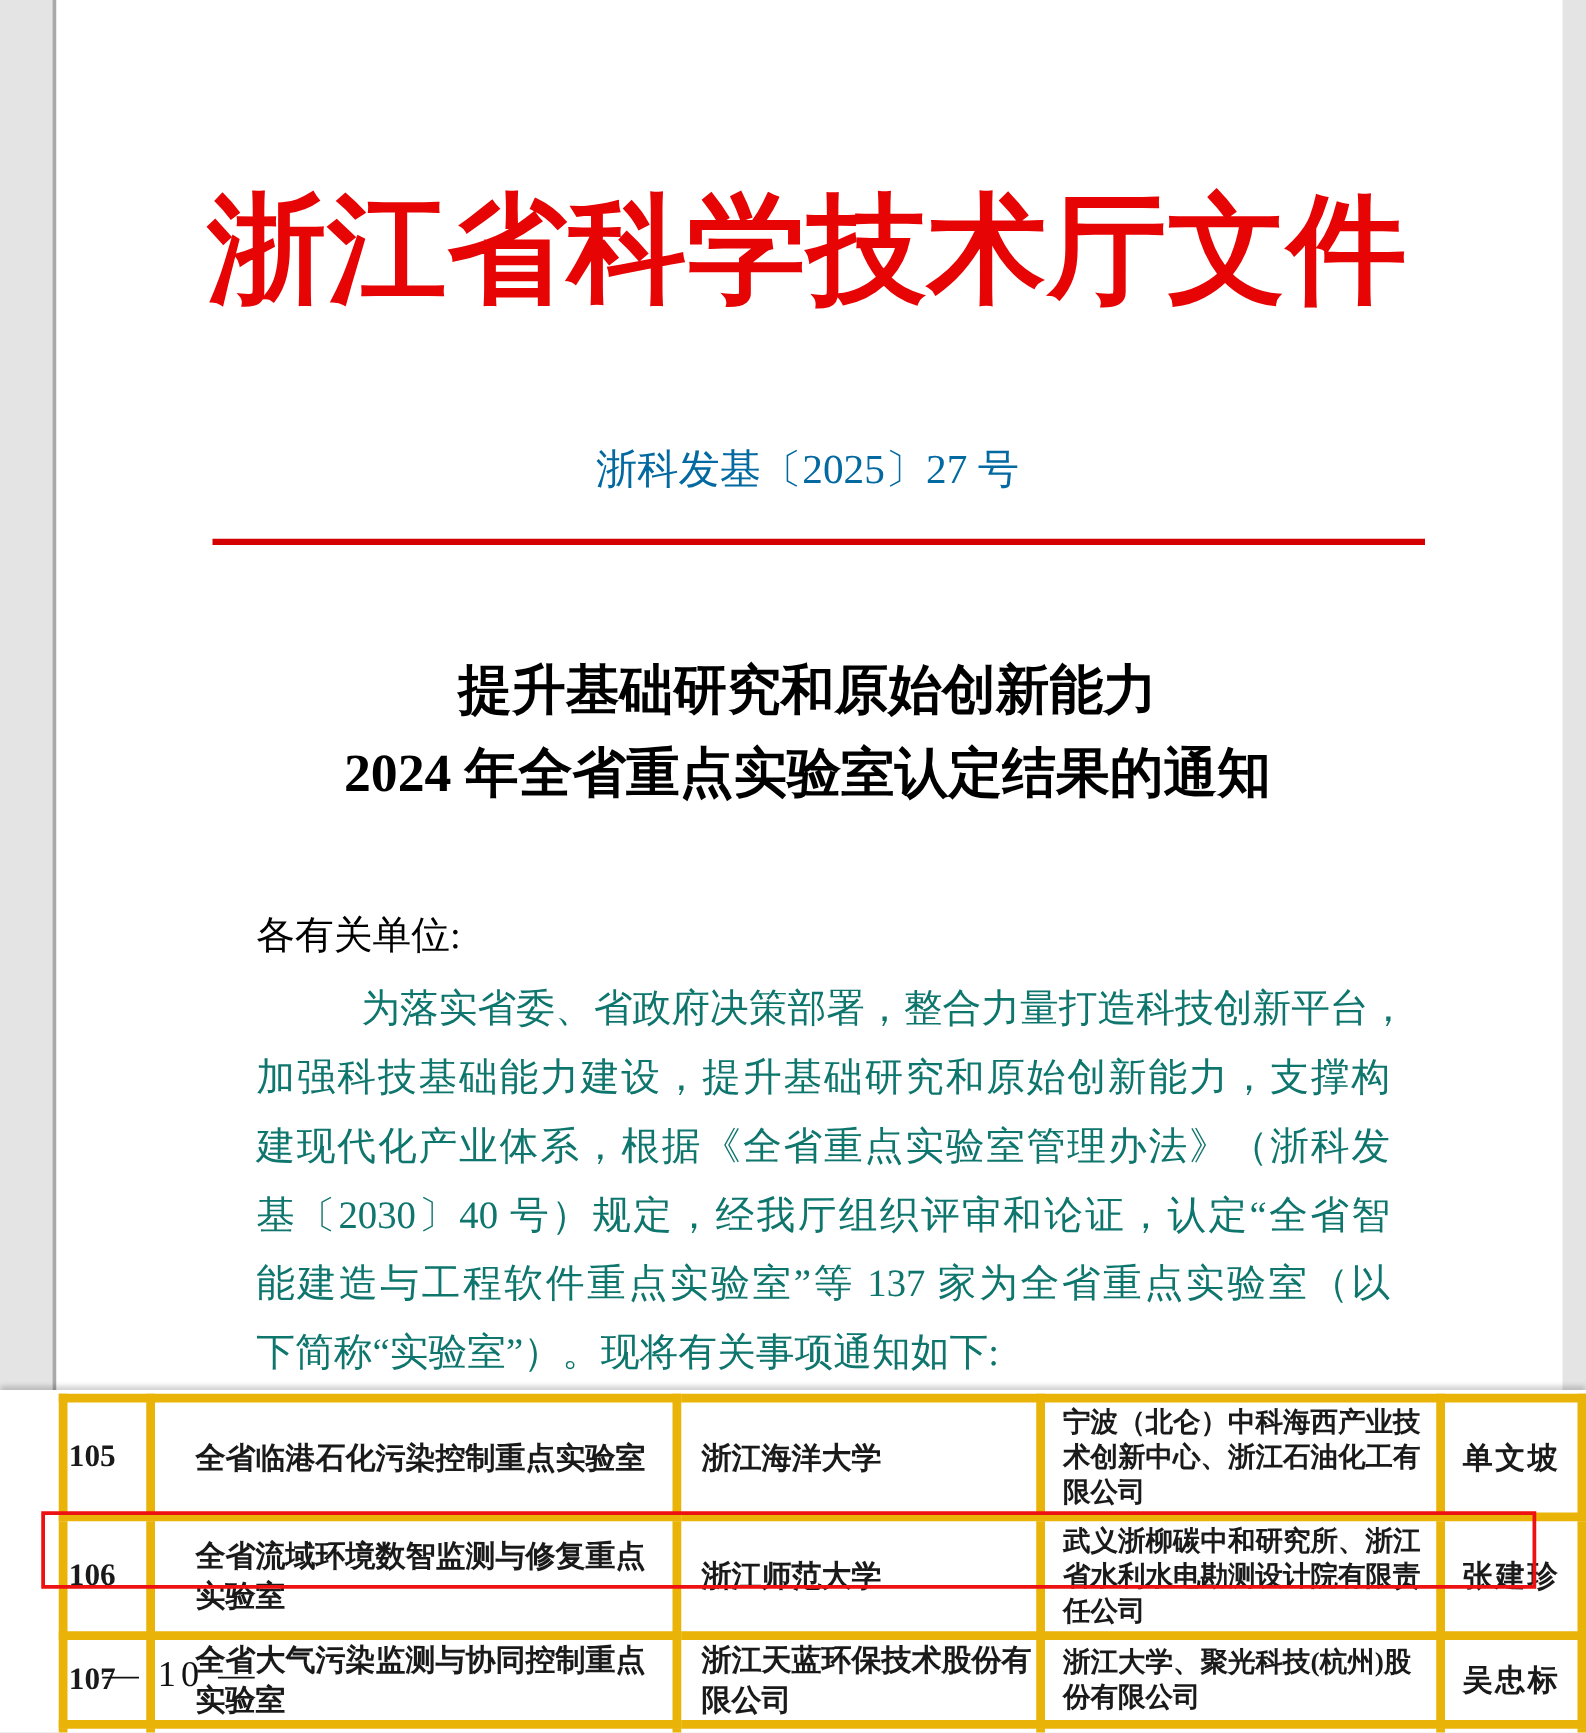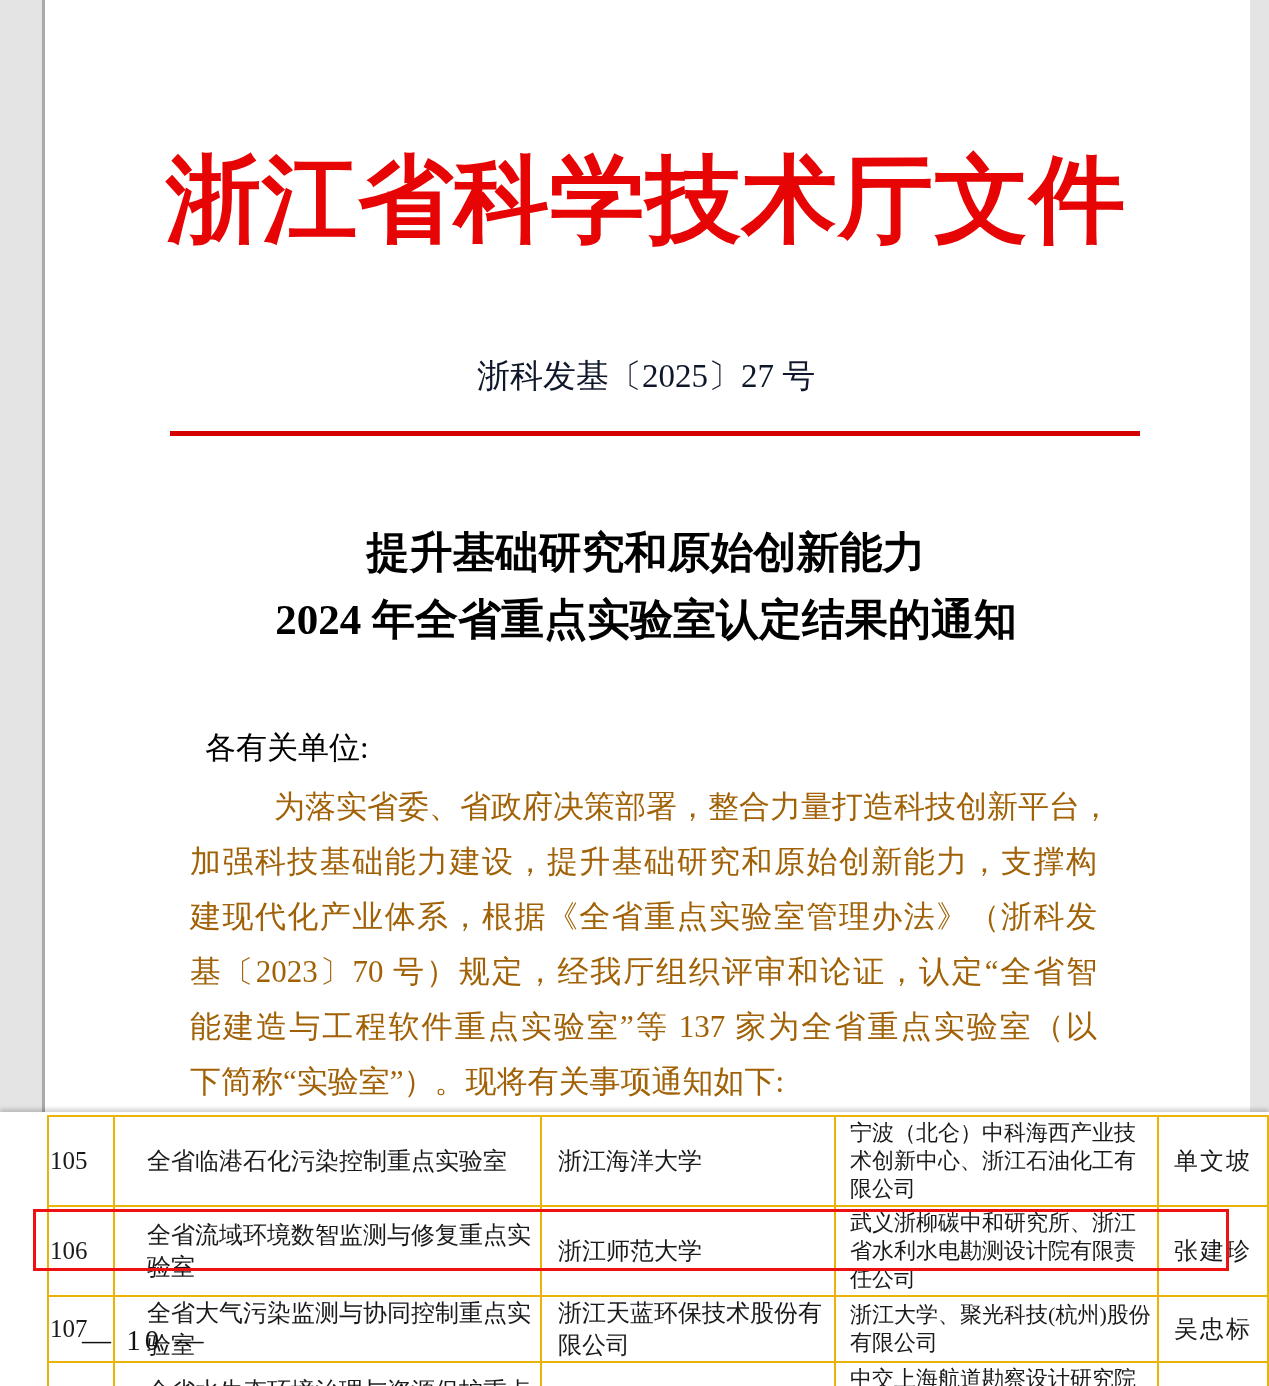--- a/index.html
+++ b/index.html
@@ -29,64 +29,65 @@
     text-align:center;
     font-size:95px;font-weight:bold;line-height:124px;
     color:#e60404;
     letter-spacing:1px;
     white-space:nowrap;
   }
   .docnum{
     position:absolute;left:42px;top:352px;width:1208px;
     text-align:center;
     font-size:33px;line-height:48px;
-    color:#0f172a;
+    color:#0369a1;
   }
   .redline{
     position:absolute;left:170px;top:431px;width:970px;height:5px;
     background:#d40000;
   }
   .doc-title{
     position:absolute;left:42px;width:1208px;
     text-align:center;
     font-size:43px;font-weight:bold;line-height:52px;
     color:#000;
     white-space:nowrap;
   }
   .doc-title.l1{top:527px;}
   .doc-title.l2{top:594px;}
   .salutation{
     position:absolute;left:205px;top:728px;
     font-size:31px;line-height:40px;color:#000;
   }
   .bodyline{
-    position:absolute;left:190px;width:907px;
-    font-size:31px;line-height:40px;color:#a16207;
+    position:absolute;left:205px;width:907px;
+    font-size:31px;line-height:40px;color:#0f766e;
     text-align:justify;text-align-last:justify;
     white-space:nowrap;
   }
   .bodyline.indent{padding-left:84px;width:823px;}
   .bodyline.last{text-align-last:left;}
   .bl0{top:787px;}
   .bl1{top:842px;}
   .bl2{top:897px;}
   .bl3{top:952px;}
   .bl4{top:1007px;}
   .bl5{top:1062px;}
   table.results{
     position:absolute;left:47px;top:1115px;
     border-collapse:collapse;
     table-layout:fixed;
     background:#fff;
     font-family:"Liberation Serif","DejaVu Serif",serif;
   }
   table.results td{
-    border:2px solid #eab308;
+    border:7px solid #eab308;
     vertical-align:middle;
     overflow:hidden;
+    font-weight:bold;
   }
   td.c-num{width:63px;font-size:25px;}
   td.c-lab{width:400px;font-size:24px;padding:0 6px 0 32px;}
   td.c-host{width:285px;font-size:24px;padding:0 0 0 16px;}
   td.c-part{width:310px;font-size:22px;line-height:28px;padding:2px 6px 2px 14px;}
   td.c-dir{width:109px;text-align:center;font-size:24px;letter-spacing:2px;}
   tr.r0{height:51px;}
   tr.r1{height:49px;}
   tr.r2{height:50px;}
   tr.r3{height:51px;}
@@ -117,21 +118,21 @@
   <div class="redline"></div>
 
   <div class="doc-title l1">提升基础研究和原始创新能力</div>
   <div class="doc-title l2">2024 年全省重点实验室认定结果的通知</div>
 
   <div class="salutation">各有关单位:</div>
 
   <div class="bodyline indent bl0">为落实省委、省政府决策部署，整合力量打造科技创新平台，</div>
   <div class="bodyline bl1">加强科技基础能力建设，提升基础研究和原始创新能力，支撑构</div>
   <div class="bodyline bl2">建现代化产业体系，根据《全省重点实验室管理办法》（浙科发</div>
-  <div class="bodyline bl3">基〔2023〕70 号）规定，经我厅组织评审和论证，认定“全省智</div>
+  <div class="bodyline bl3">基〔2030〕40 号）规定，经我厅组织评审和论证，认定“全省智</div>
   <div class="bodyline bl4">能建造与工程软件重点实验室”等 137 家为全省重点实验室（以</div>
   <div class="bodyline last bl5">下简称“实验室”）。现将有关事项通知如下:</div>
 
   <table class="results">
     <tbody>
       <tr class="r0">
         <td class="c-num">105</td>
         <td class="c-lab">全省临港石化污染控制重点实验室</td>
         <td class="c-host">浙江海洋大学</td>
         <td class="c-part">宁波（北仑）中科海西产业技术创新中心、浙江石油化工有限公司</td>

